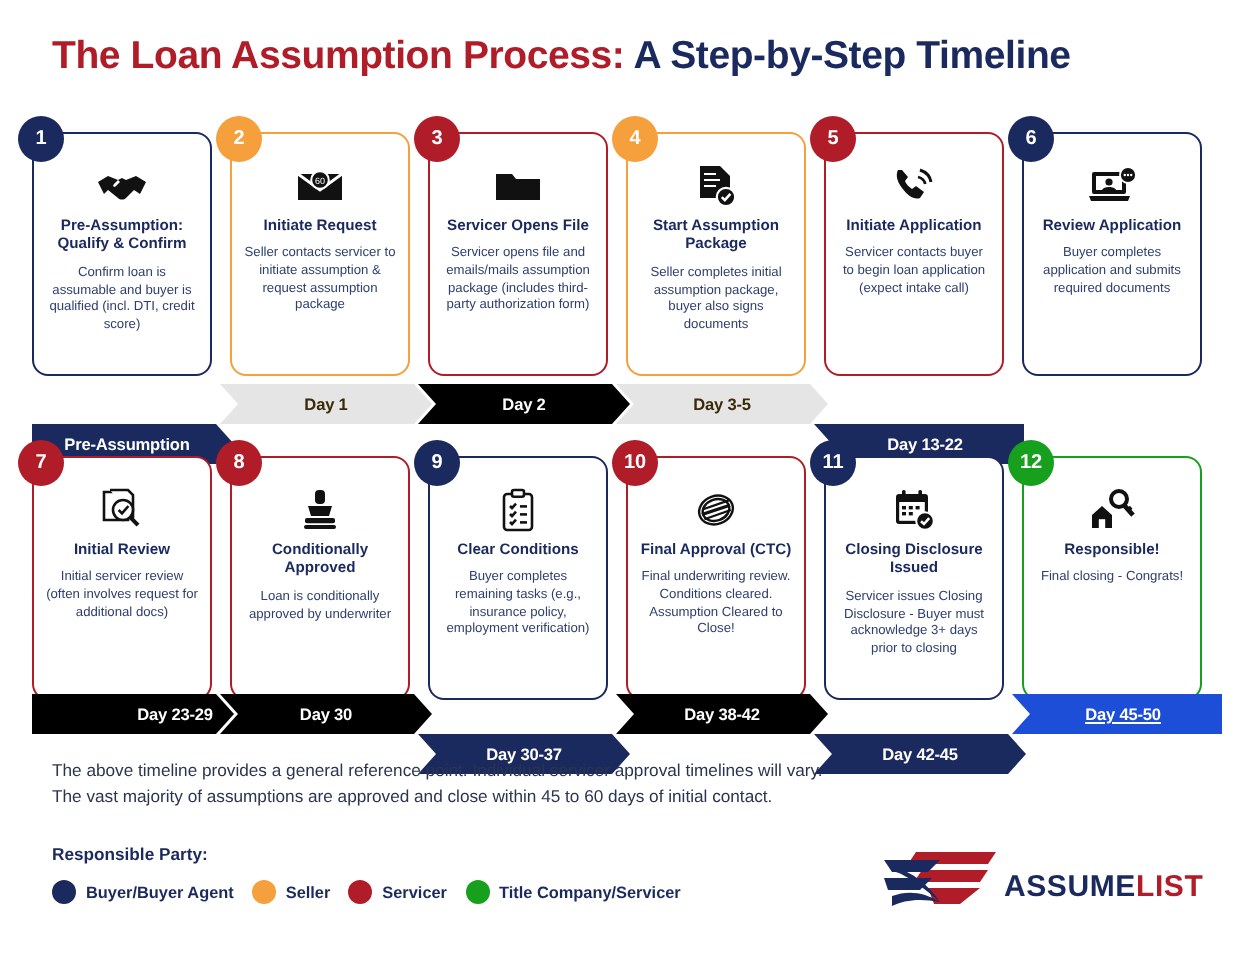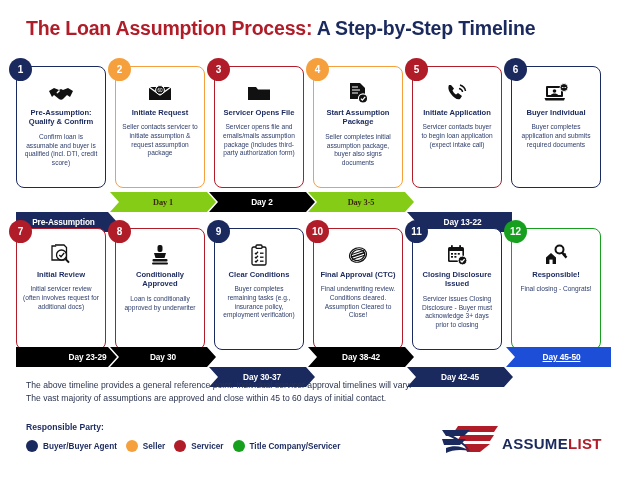--- a/index.html
+++ b/index.html
@@ -63,21 +63,21 @@
   .ribbon1{top:192px;}
   .ribbon2{top:347px;}
   .chev{
     position:relative;height:20px;
     display:flex;align-items:center;justify-content:center;
     color:#fff;font-size:8.3px;font-weight:bold;letter-spacing:-0.1px;
     box-sizing:border-box;
   }
   .chev + .chev{margin-left:-7px;}
   .chev.navy{background:#1b2a5e;margin-top:20px;}
-  .chev.orange{background:#84cc16;color:#3a2a08;font-family:Liberation Serif, serif;}
+  .chev.orange{background:#e5e5e5;color:#3a2a08;}
   .chev.red{background:#000000;}
   .chev.green{background:#1d4ed8;text-decoration:underline;}
   .chev.arrow{
     clip-path:polygon(0 0, calc(100% - 9px) 0, 100% 50%, calc(100% - 9px) 100%, 0 100%);
     padding-right:6px;
   }
   .chev.arrowin{
     clip-path:polygon(0 0, calc(100% - 9px) 0, 100% 50%, calc(100% - 9px) 100%, 0 100%, 9px 50%);
     padding-right:6px;padding-left:6px;
   }
@@ -188,21 +188,21 @@
             <rect x="5" y="5" width="13" height="7" fill="#fff"></rect>
             <circle cx="11.5" cy="8" r="1.8" fill="#111"></circle>
             <path d="M8 12 C8.6 10 14.4 10 15 12 Z" fill="#111"></path>
             <path d="M1.5 15 H22 L21 17.5 H2.5 Z"></path>
             <circle cx="21" cy="4.5" r="4" fill="#111" stroke="#fff" stroke-width="0.9"></circle>
             <circle cx="19.4" cy="4.5" r="0.6" fill="#fff"></circle>
             <circle cx="21" cy="4.5" r="0.6" fill="#fff"></circle>
             <circle cx="22.6" cy="4.5" r="0.6" fill="#fff"></circle>
           </svg>
         </div>
-        <div class="c-title">Buyer Individual</div>
+        <div class="c-title">Review Application</div>
         <div class="c-body">Buyer completes application and submits required documents</div>
       </div>
     </div>
 
   <div class="ribbon ribbon1" id="ribbon1">
       <div class="chev navy arrow" style="width: 101px;">Pre-Assumption</div>
       <div class="chev orange arrowin" style="width: 106px;">Day 1</div>
       <div class="chev red arrowin" style="width: 106px;">Day 2</div>
       <div class="chev orange arrowin" style="width: 106px;">Day 3-5</div>
       <div class="chev navy endin" style="width: 105px;">Day 13-22</div>

